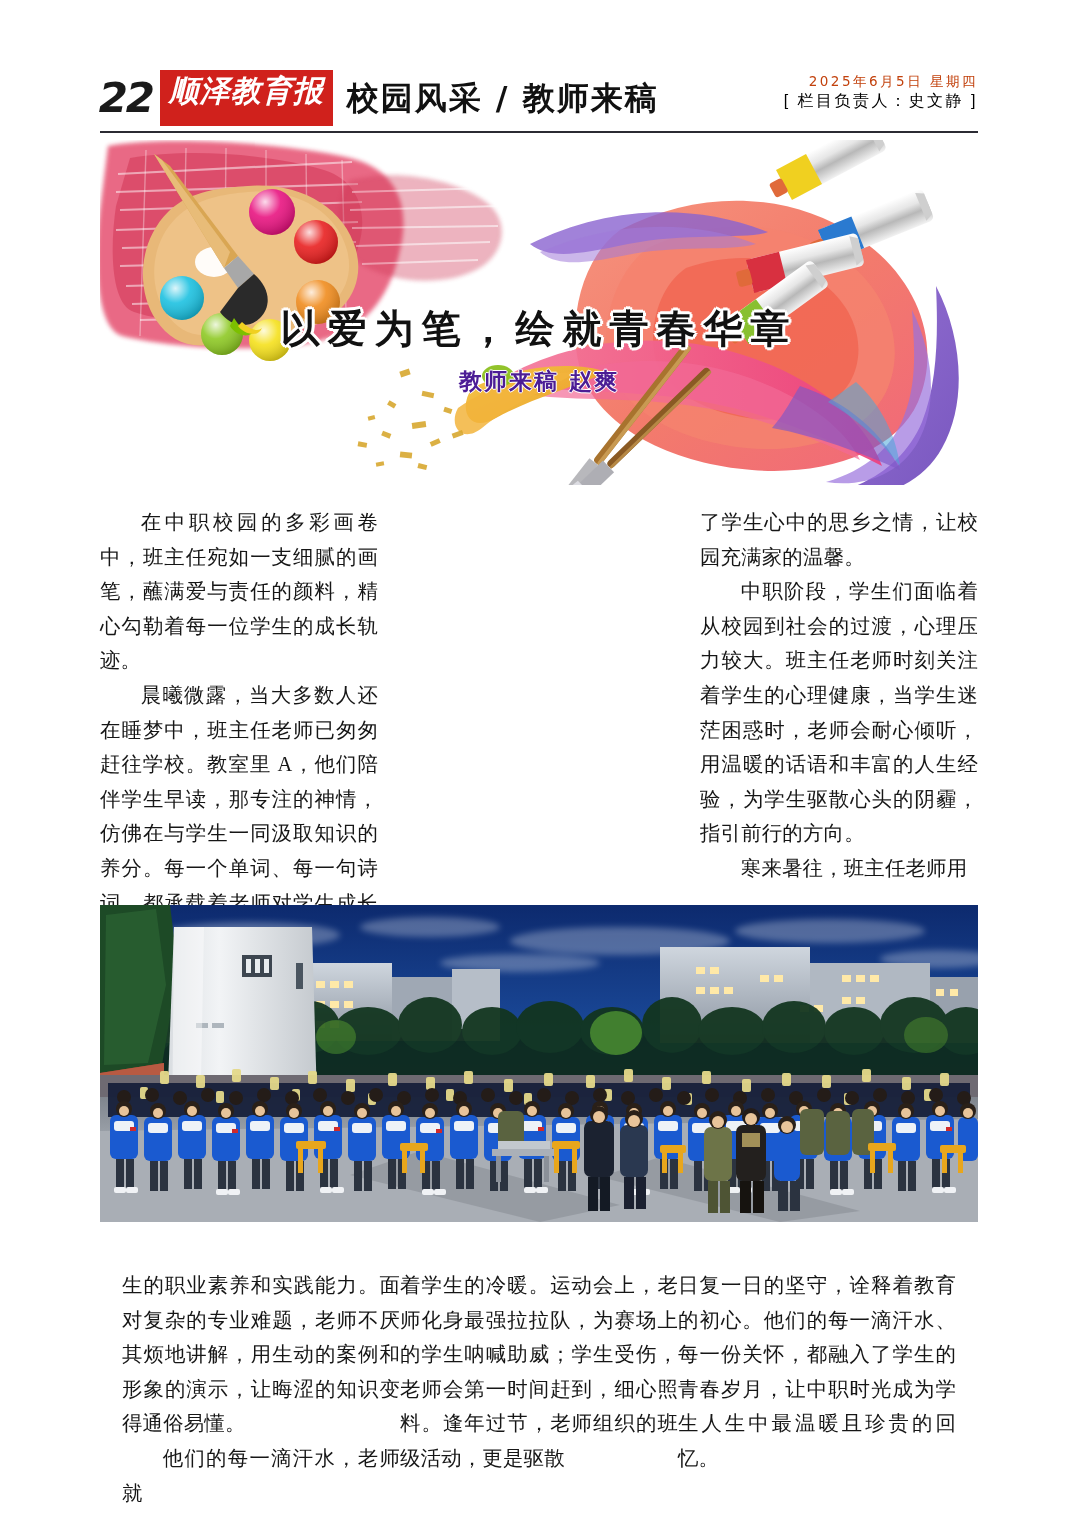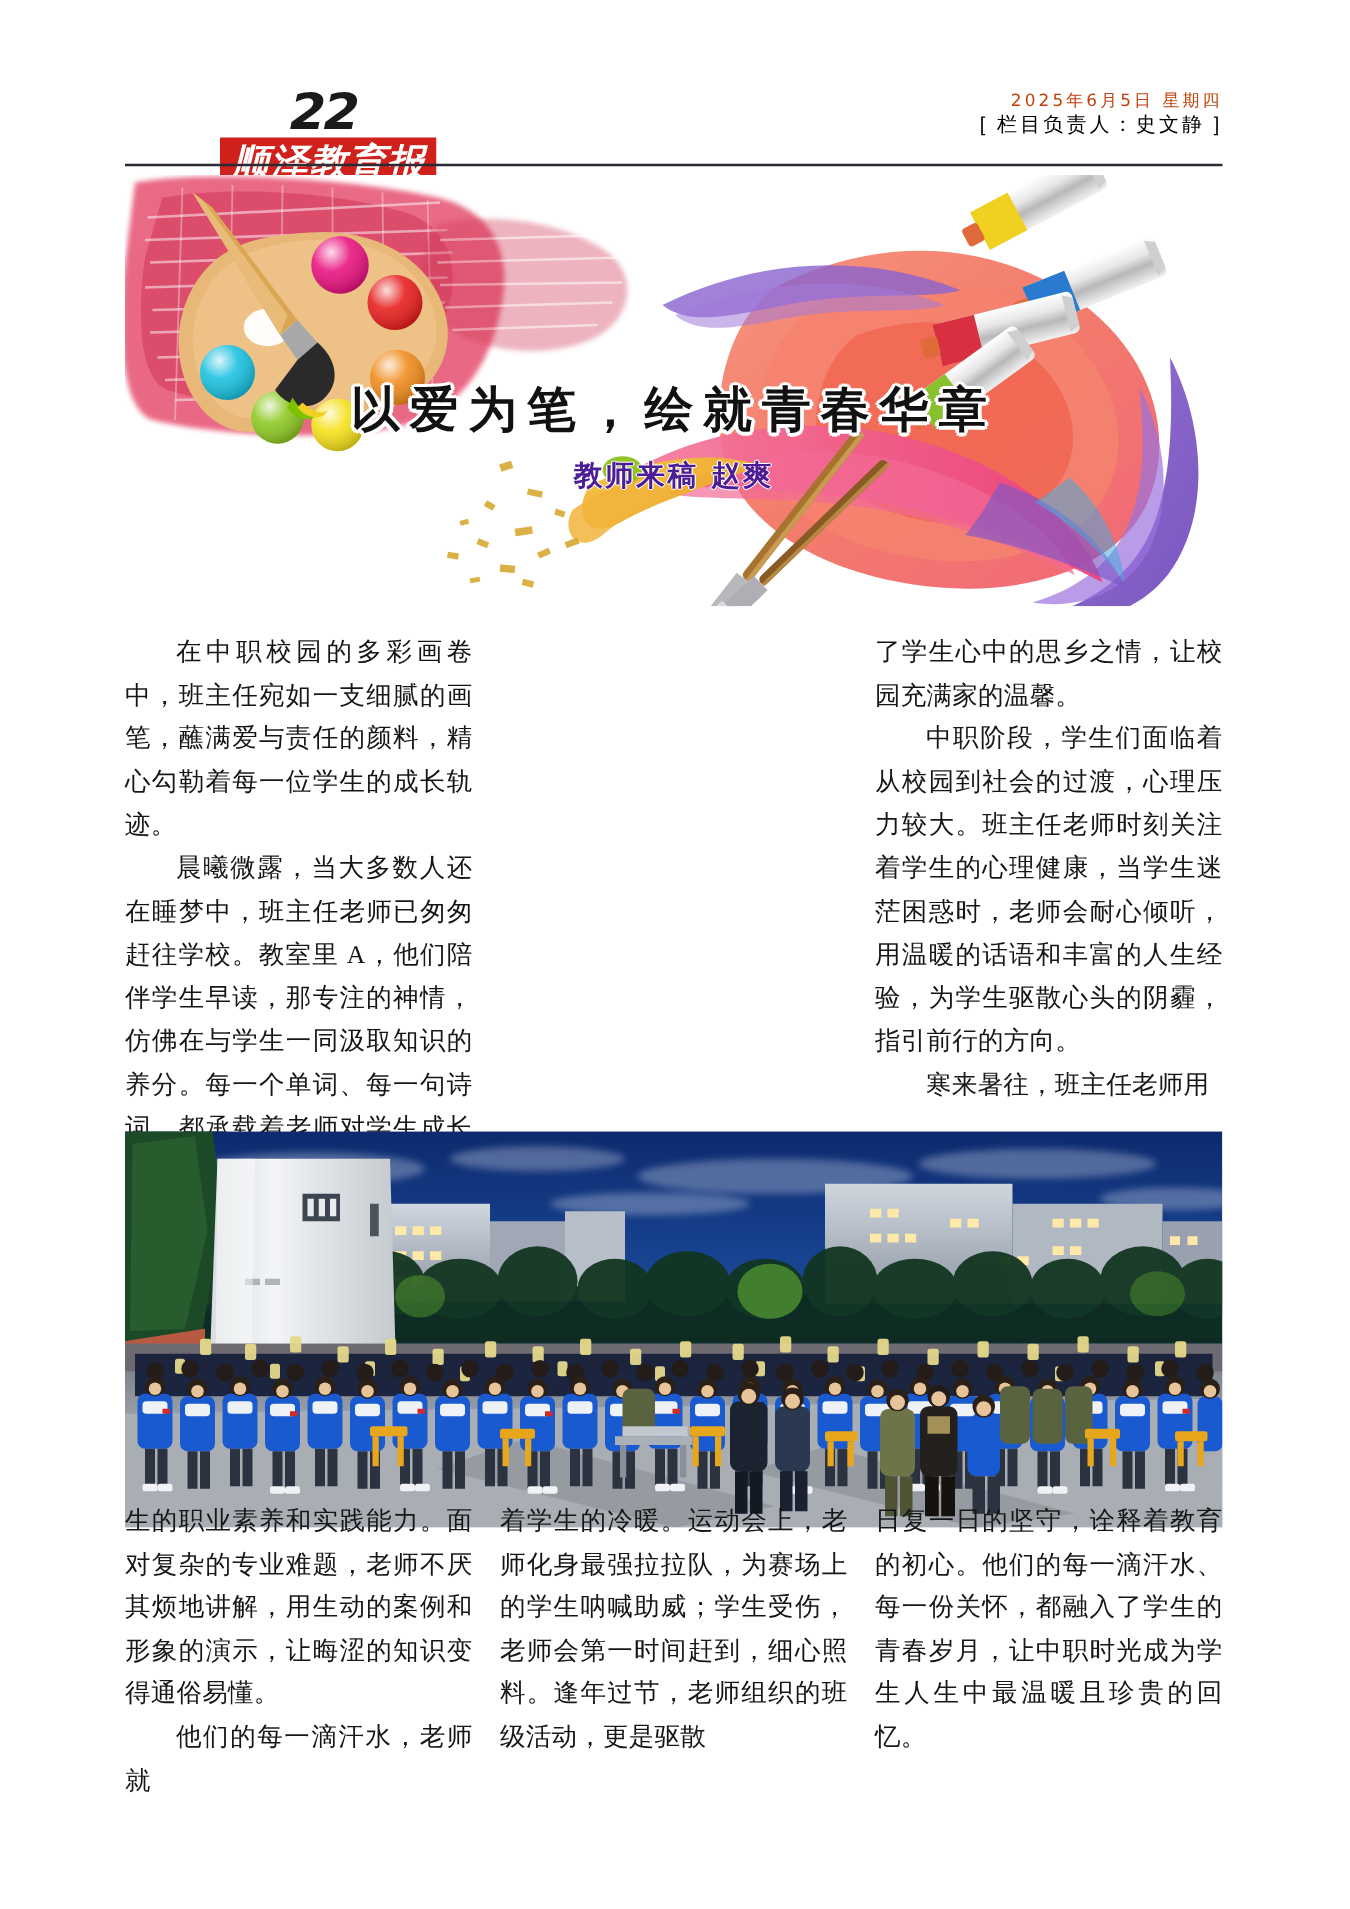--- a/index.html
+++ b/index.html
@@ -6,32 +6,32 @@
   body{
     width:1080px;height:1527px;
     background:#ffffff;
     font-family:"Liberation Serif","DejaVu Serif",serif;
     position:relative;overflow:hidden;
   }
   .page{position:absolute;left:0;top:0;width:1080px;height:1527px;}
 
   
   .masthead{position:absolute;left:100px;top:70px;width:878px;height:58px;}
-  .mast-left{position:absolute;left:0;top:0;display:flex;align-items:center;flex-direction:column;}
+  .mast-left{position:absolute;left:0;top:0;display:flex;align-items:center;}
   .page-num{
     font-family:"DejaVu Sans","Liberation Sans",sans-serif;
     font-weight:bold;font-size:40px;line-height:40px;color:#1a1a1a;
     letter-spacing:-2px;font-style:italic;margin-right:8px;
     transform:scaleX(1.05);
   }
   .paper-badge{
     background:#d0211c;color:#ffffff;
     font-family:"DejaVu Sans","Liberation Sans",sans-serif;
     font-weight:bold;font-size:30px;line-height:30px;
-    padding:6px 9px 8px 9px;letter-spacing:1px;
+    padding:6px 9px 20px 9px;letter-spacing:1px;
     font-style:italic;
     display:inline-block;
   }
   .section-title{
     font-family:"DejaVu Sans","Liberation Sans",sans-serif;
     font-weight:bold;font-size:32px;line-height:32px;color:#111111;
     margin-left:14px;letter-spacing:2px;
   }
   .mast-right{position:absolute;right:0;top:2px;text-align:right;}
   .mast-date{
@@ -66,21 +66,21 @@
     position:absolute;left:100px;top:366px;width:878px;
     text-align:center;
     font-family:"DejaVu Sans","Liberation Sans",sans-serif;
     font-weight:bold;font-size:23px;line-height:30px;letter-spacing:2px;color:#4c1d95;
     text-shadow:1px 0 0 #fff,-1px 0 0 #fff,0 1px 0 #fff,0 -1px 0 #fff;
   }
 
   
   .cols{position:absolute;left:100px;width:878px;display:flex;justify-content:space-between;}
   .cols-top{top:505px;}
-  .cols-bottom{top:1200px;}
+  .cols-bottom{top:1268px;justify-content:center;}
   .col{width:278px;}
   .col p{
     margin:0;
     font-family:"Liberation Serif","DejaVu Serif",serif;
     font-size:20.4px;line-height:34.6px;color:#161616;
     text-align:justify;text-align-last:left;
     letter-spacing:0.2px;
   }
   .col p.indent{text-indent:2em;}
 

